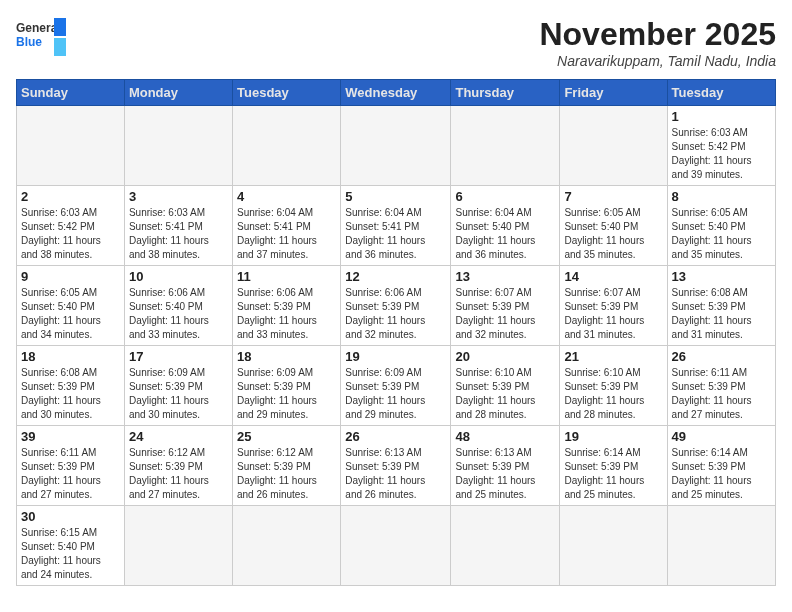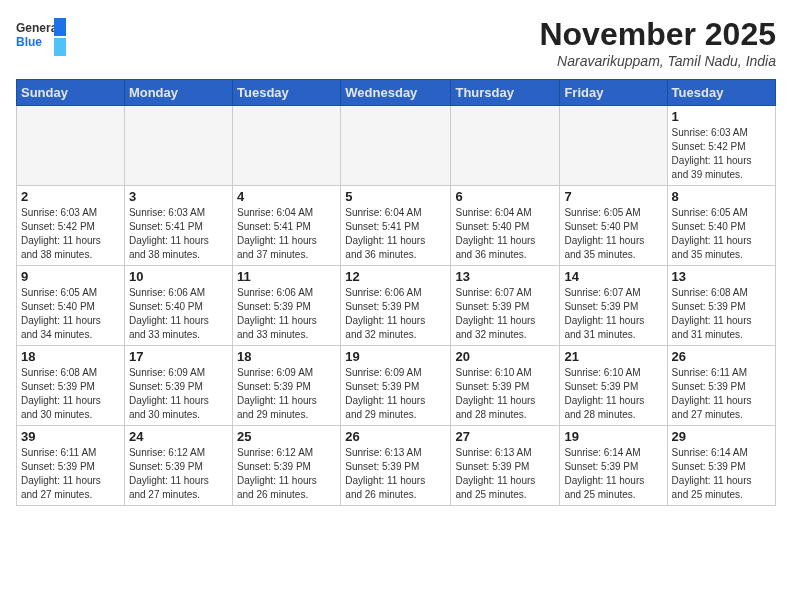--- a/index.html
+++ b/index.html
@@ -298,35 +298,50 @@
 and 26 minutes.</div>
         </td>
         <td>
           <span class="day-number">26</span>
           <div class="day-info" style="white-space: pre-line;">Sunrise: 6:13 AM
 Sunset: 5:39 PM
 Daylight: 11 hours
 and 26 minutes.</div>
         </td>
         <td>
-          <span class="day-number">27</span>
+          <span class="day-number">48</span>
           <div class="day-info" style="white-space: pre-line;">Sunrise: 6:13 AM
 Sunset: 5:39 PM
 Daylight: 11 hours
 and 25 minutes.</div>
         </td>
         <td>
           <span class="day-number">19</span>
           <div class="day-info" style="white-space: pre-line;">Sunrise: 6:14 AM
 Sunset: 5:39 PM
 Daylight: 11 hours
 and 25 minutes.</div>
         </td>
         <td>
-          <span class="day-number">29</span>
+          <span class="day-number">49</span>
           <div class="day-info" style="white-space: pre-line;">Sunrise: 6:14 AM
 Sunset: 5:39 PM
 Daylight: 11 hours
 and 25 minutes.</div>
         </td>
+      </tr>
+      <tr>
+        <td>
+          <span class="day-number">30</span>
+          <div class="day-info" style="white-space: pre-line;">Sunrise: 6:15 AM
+Sunset: 5:40 PM
+Daylight: 11 hours
+and 24 minutes.</div>
+        </td>
+        <td class="empty"></td>
+        <td class="empty"></td>
+        <td class="empty"></td>
+        <td class="empty"></td>
+        <td class="empty"></td>
+        <td class="empty"></td>
       </tr>
     </tbody>
 </table>
 
 </body></html>

